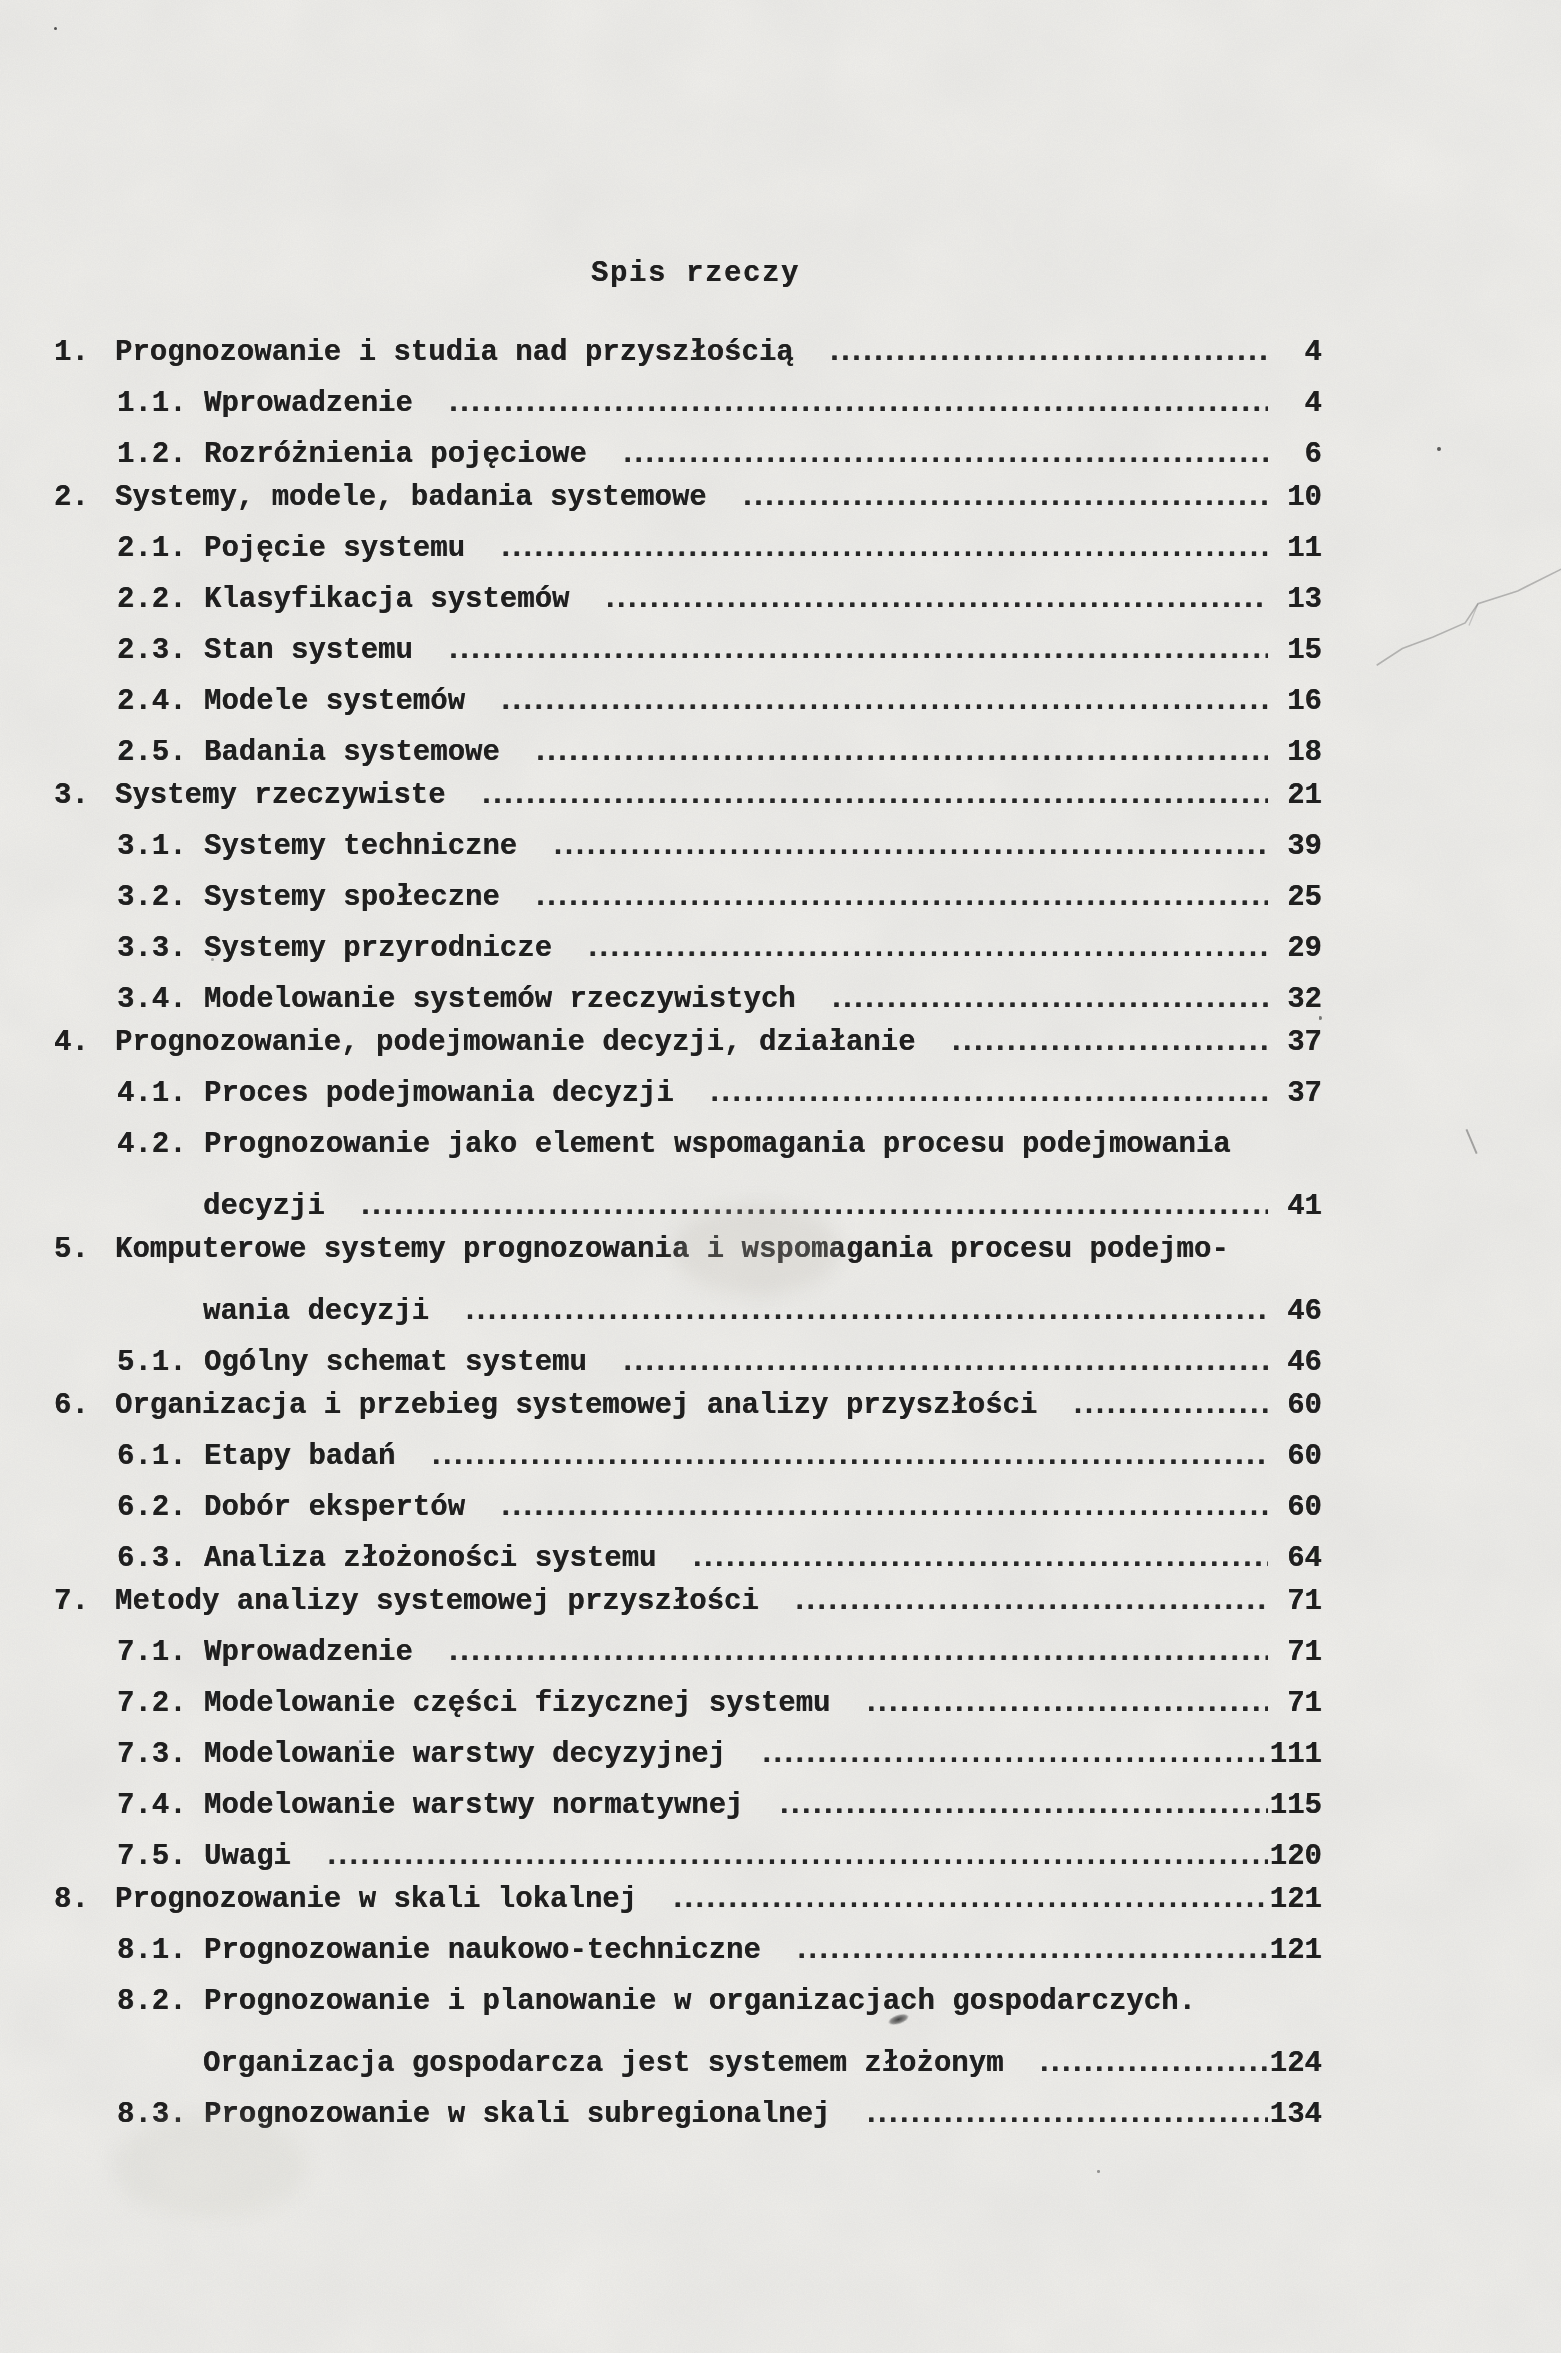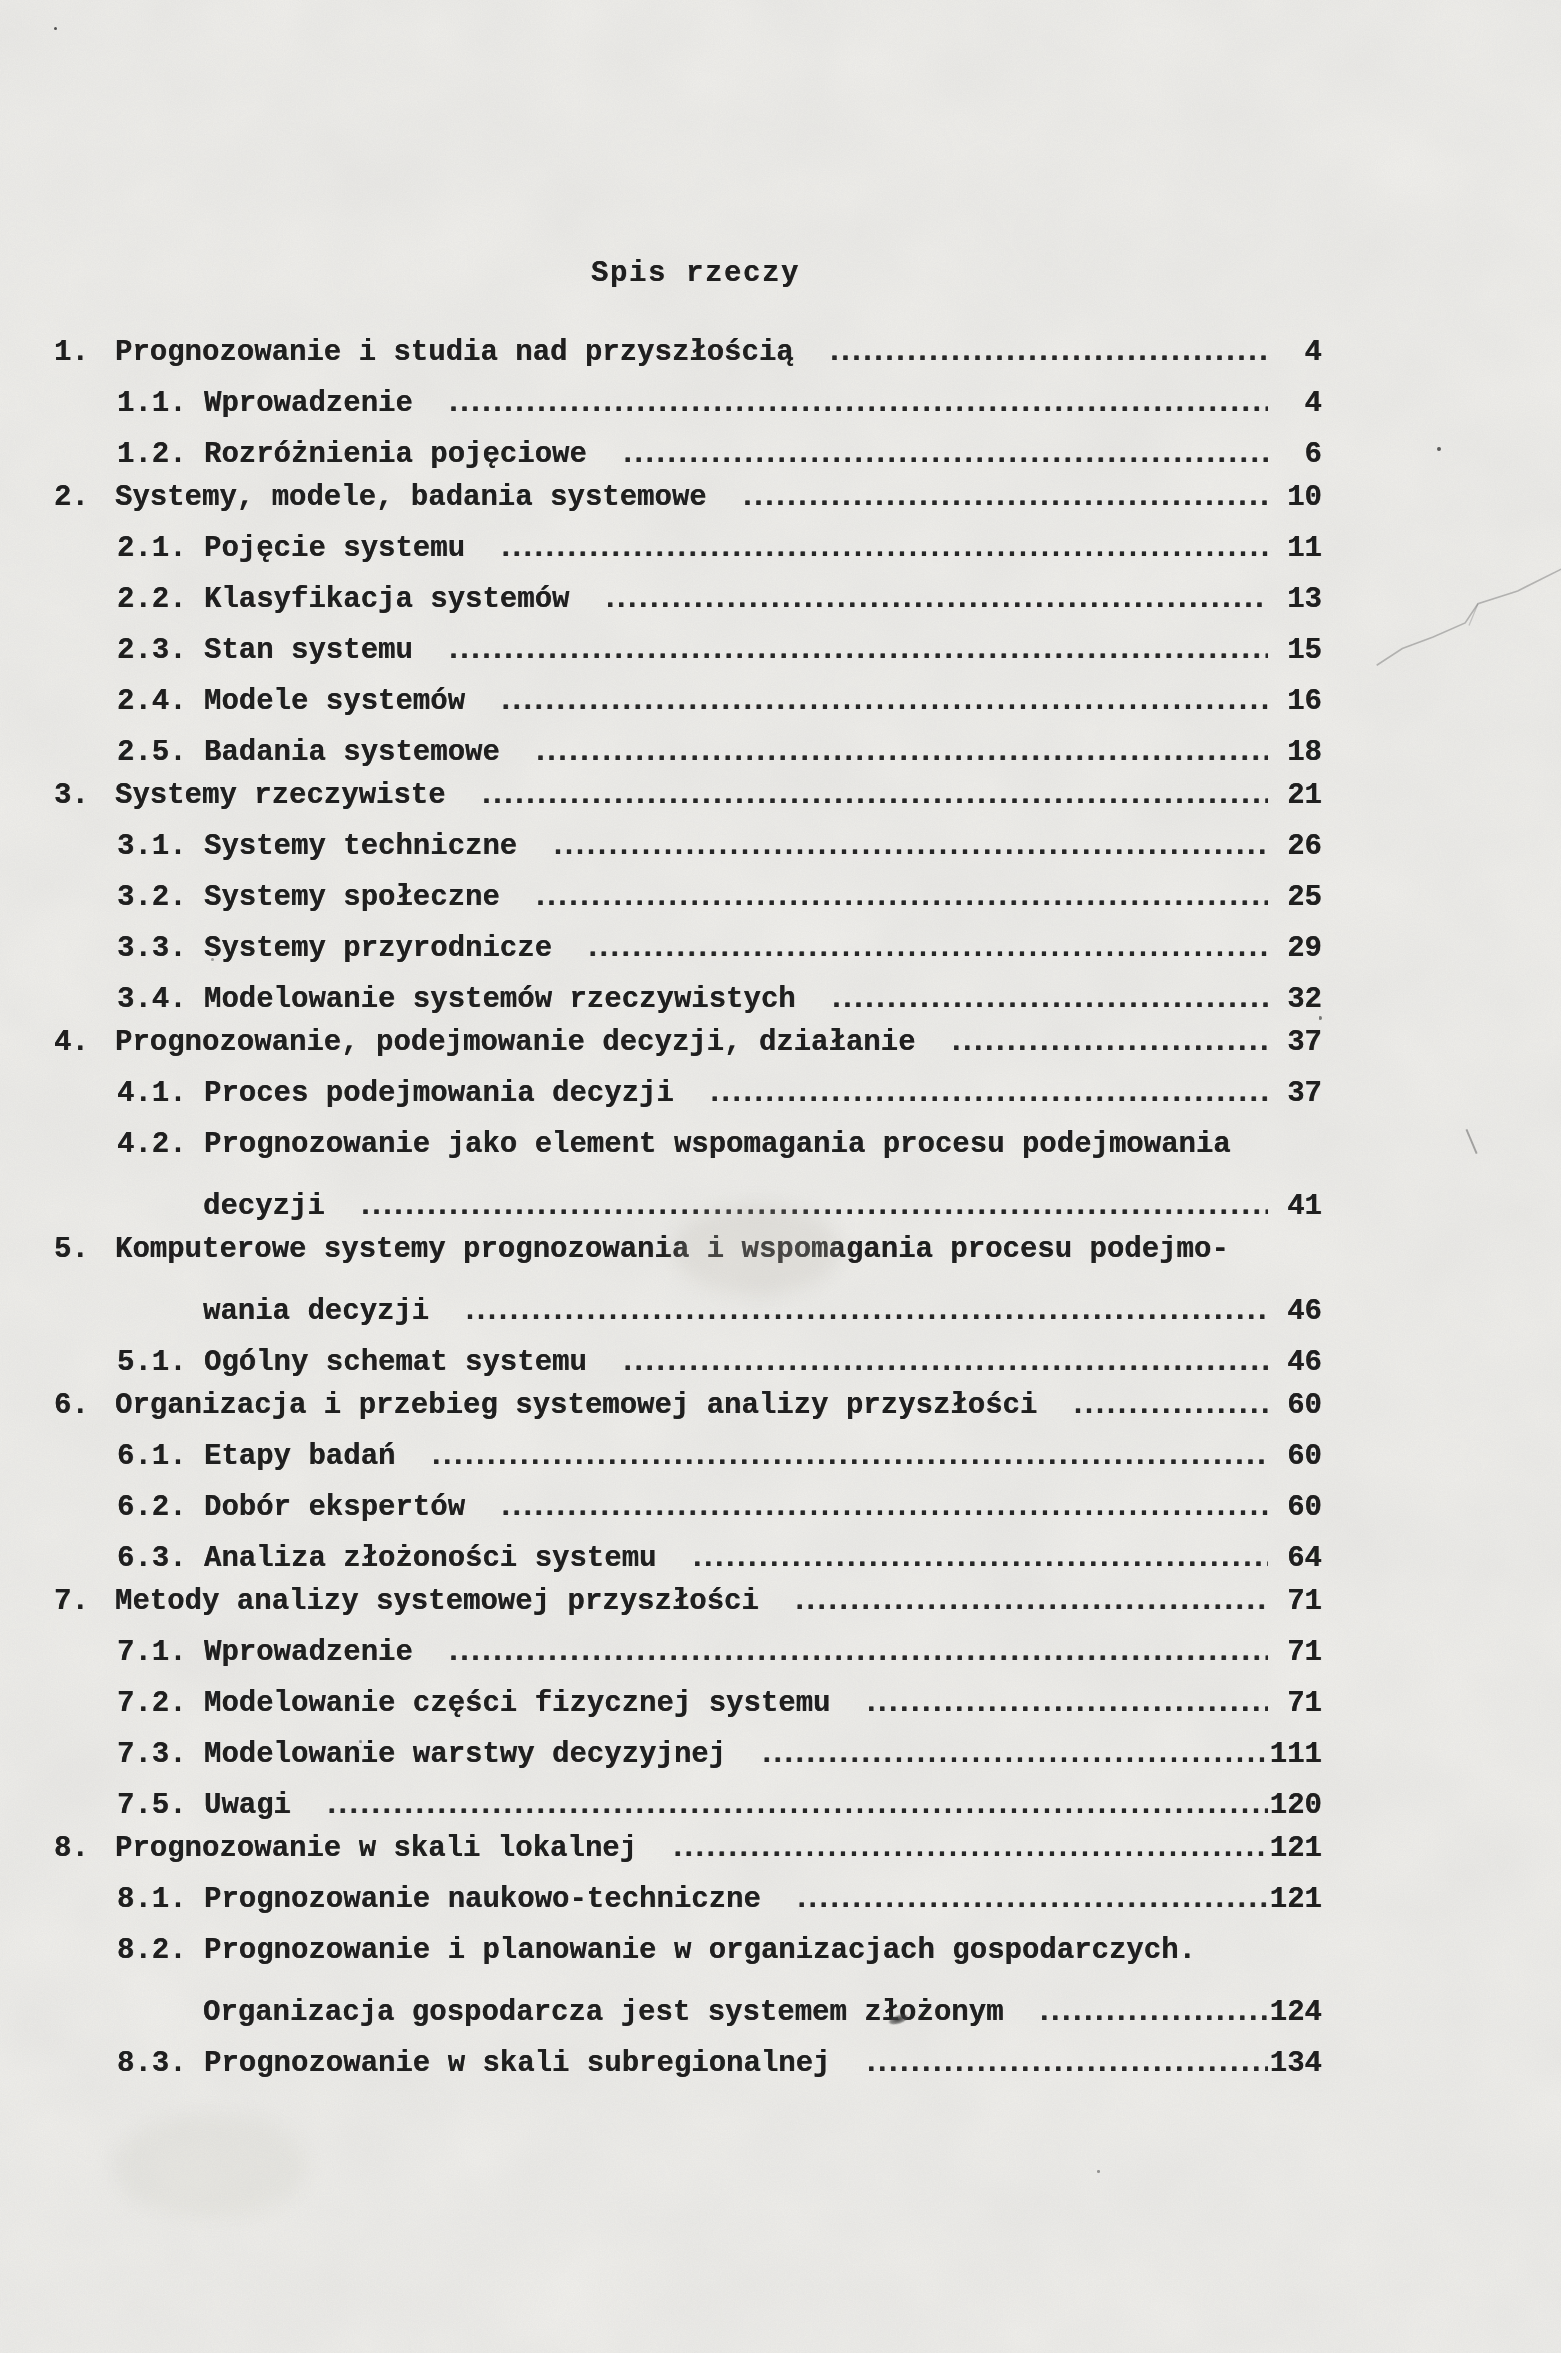--- a/index.html
+++ b/index.html
@@ -113,39 +113,40 @@
         <div class="row l0"><span class="num">1.</span><span class="label">Prognozowanie i studia nad przyszłością</span><span class="leader"></span><span class="page-num">4</span></div>
         <div class="row l1"><span class="num">1.1.</span><span class="label">Wprowadzenie</span><span class="leader"></span><span class="page-num">4</span></div>
         <div class="row l1"><span class="num">1.2.</span><span class="label">Rozróżnienia pojęciowe</span><span class="leader"></span><span class="page-num">6</span></div>
         <div class="row l0"><span class="num">2.</span><span class="label">Systemy, modele, badania systemowe</span><span class="leader"></span><span class="page-num">10</span></div>
         <div class="row l1"><span class="num">2.1.</span><span class="label">Pojęcie systemu</span><span class="leader"></span><span class="page-num">11</span></div>
         <div class="row l1"><span class="num">2.2.</span><span class="label">Klasyfikacja systemów</span><span class="leader"></span><span class="page-num">13</span></div>
         <div class="row l1"><span class="num">2.3.</span><span class="label">Stan systemu</span><span class="leader"></span><span class="page-num">15</span></div>
         <div class="row l1"><span class="num">2.4.</span><span class="label">Modele systemów</span><span class="leader"></span><span class="page-num">16</span></div>
         <div class="row l1"><span class="num">2.5.</span><span class="label">Badania systemowe</span><span class="leader"></span><span class="page-num">18</span></div>
         <div class="row l0"><span class="num">3.</span><span class="label">Systemy rzeczywiste</span><span class="leader"></span><span class="page-num">21</span></div>
-        <div class="row l1"><span class="num">3.1.</span><span class="label">Systemy techniczne</span><span class="leader"></span><span class="page-num">26</span></div>
+        <div class="row l1"><span class="num">3.1.</span><span class="label">Systemy techniczne</span><span class="leader"></span><span class="page-num">39</span></div>
         <div class="row l1"><span class="num">3.2.</span><span class="label">Systemy społeczne</span><span class="leader"></span><span class="page-num">25</span></div>
         <div class="row l1"><span class="num">3.3.</span><span class="label">Systemy przyrodnicze</span><span class="leader"></span><span class="page-num">29</span></div>
         <div class="row l1"><span class="num">3.4.</span><span class="label">Modelowanie systemów rzeczywistych</span><span class="leader"></span><span class="page-num">32</span></div>
         <div class="row l0"><span class="num">4.</span><span class="label">Prognozowanie, podejmowanie decyzji, działanie</span><span class="leader"></span><span class="page-num">37</span></div>
         <div class="row l1"><span class="num">4.1.</span><span class="label">Proces podejmowania decyzji</span><span class="leader"></span><span class="page-num">37</span></div>
         <div class="row l1"><span class="num">4.2.</span><span class="label">Prognozowanie jako element wspomagania procesu podejmowania</span></div>
         <div class="row cont"><span class="label">decyzji</span><span class="leader"></span><span class="page-num">41</span></div>
         <div class="row l0"><span class="num">5.</span><span class="label">Komputerowe systemy prognozowania i wspomagania procesu podejmo-</span></div>
         <div class="row cont"><span class="label">wania decyzji</span><span class="leader"></span><span class="page-num">46</span></div>
         <div class="row l1"><span class="num">5.1.</span><span class="label">Ogólny schemat systemu</span><span class="leader"></span><span class="page-num">46</span></div>
         <div class="row l0"><span class="num">6.</span><span class="label">Organizacja i przebieg systemowej analizy przyszłości</span><span class="leader"></span><span class="page-num">60</span></div>
         <div class="row l1"><span class="num">6.1.</span><span class="label">Etapy badań</span><span class="leader"></span><span class="page-num">60</span></div>
         <div class="row l1"><span class="num">6.2.</span><span class="label">Dobór ekspertów</span><span class="leader"></span><span class="page-num">60</span></div>
         <div class="row l1"><span class="num">6.3.</span><span class="label">Analiza złożoności systemu</span><span class="leader"></span><span class="page-num">64</span></div>
         <div class="row l0"><span class="num">7.</span><span class="label">Metody analizy systemowej przyszłości</span><span class="leader"></span><span class="page-num">71</span></div>
         <div class="row l1"><span class="num">7.1.</span><span class="label">Wprowadzenie</span><span class="leader"></span><span class="page-num">71</span></div>
         <div class="row l1"><span class="num">7.2.</span><span class="label">Modelowanie części fizycznej systemu</span><span class="leader"></span><span class="page-num">71</span></div>
         <div class="row l1"><span class="num">7.3.</span><span class="label">Modelowanie warstwy decyzyjnej</span><span class="leader"></span><span class="page-num">111</span></div>
+        <div class="row l1"><span class="num">7.4.</span><span class="label">Modelowanie warstwy normatywnej</span><span class="leader"></span><span class="page-num">115</span></div>
         <div class="row l1"><span class="num">7.5.</span><span class="label">Uwagi</span><span class="leader"></span><span class="page-num">120</span></div>
         <div class="row l0"><span class="num">8.</span><span class="label">Prognozowanie w skali lokalnej</span><span class="leader"></span><span class="page-num">121</span></div>
         <div class="row l1"><span class="num">8.1.</span><span class="label">Prognozowanie naukowo-techniczne</span><span class="leader"></span><span class="page-num">121</span></div>
         <div class="row l1"><span class="num">8.2.</span><span class="label">Prognozowanie i planowanie w organizacjach gospodarczych.</span></div>
         <div class="row cont"><span class="label">Organizacja gospodarcza jest systemem złożonym</span><span class="leader"></span><span class="page-num">124</span></div>
         <div class="row l1"><span class="num">8.3.</span><span class="label">Prognozowanie w skali subregionalnej</span><span class="leader"></span><span class="page-num">134</span></div>
       </div>
   </div>
 
   <div class="artifact smudge"></div>

